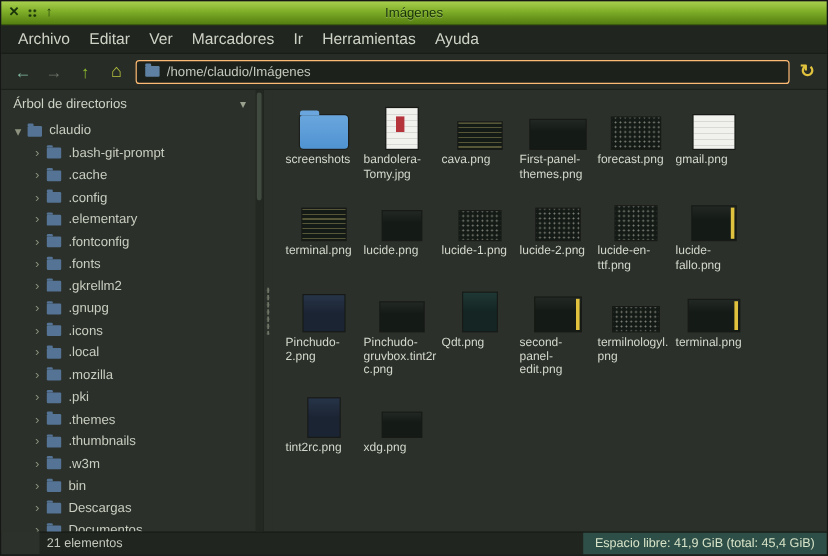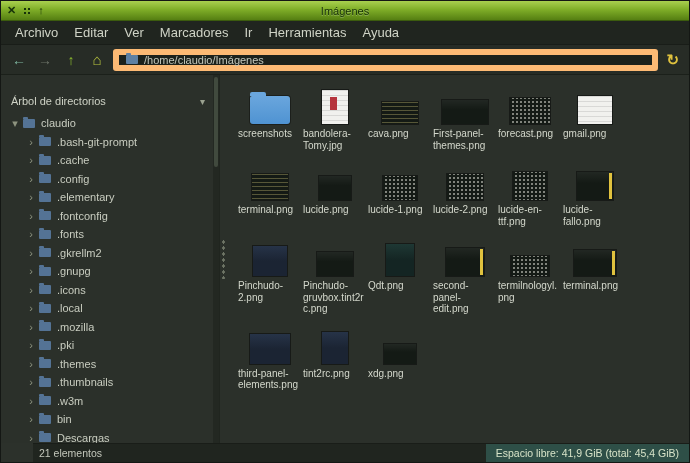--- a/index.html
+++ b/index.html
@@ -19,28 +19,28 @@
   .menubar{height:24px;flex:none;display:flex;align-items:center;background:var(--panel_bg);padding-left:6px;border-bottom:1px solid #191d18;}
   .menu-item{color:#cfd3c6;font-size:13px;padding:3px 8px;cursor:default;}
 
   
   .toolbar{height:30px;flex:none;display:flex;align-items:center;gap:6px;background:var(--toolbar_bg);padding:0 8px;border-bottom:1px solid #1b201a;}
   .nav-btn{width:20px;text-align:center;font-size:14px;font-weight:bold;line-height:1;cursor:default;}
   .nav-btn.back{color:#7fb6a0;}
   .nav-btn.fwd{color:#6b7267;}
   .nav-btn.up{color:#8cbb2e;}
   .nav-btn.home{color:#b7c33e;font-size:15px;}
-  .path-entry{flex:1;height:20px;display:flex;align-items:center;gap:6px;background:#1c211b;border:6px solid #fdba74;border-radius:3px;padding:5px 7px;}
+  .path-entry{flex:1;height:20px;display:flex;align-items:center;gap:6px;background:#1c211b;border:1px solid #fdba74;border-radius:3px;padding:5px 7px;}
   .path-text{color:#c3c7bb;font-size:11px;white-space:nowrap;overflow:hidden;}
   .refresh{color:var(--thumb_yellow);font-size:15px;font-weight:bold;line-height:1;padding:0 2px;}
 
   
   .content{flex:1;display:flex;min-height:0;background:var(--content_bg);}
   .sidebar{width:212px;flex:none;display:flex;flex-direction:column;min-height:0;background:var(--content_bg);}
-  .sidebar-header{height:24px;flex:none;display:flex;align-items:center;justify-content:space-between;padding:0 8px 0 10px;color:#cfd3c6;font-size:11px;margin-top:14px;}
+  .sidebar-header{height:24px;flex:none;display:flex;align-items:center;justify-content:space-between;padding:0 8px 0 10px;color:#cfd3c6;font-size:11px;}
   .dd-arrow{color:#9aa18f;font-size:10px;}
   .tree{flex:1;overflow:hidden;padding-top:1px;}
   .tree-row{display:flex;align-items:center;height:18.5px;color:#c9cdc0;font-size:11px;white-space:nowrap;cursor:default;}
   .tree-row.depth0{padding-left:8px;}
   .tree-row.depth1{padding-left:24px;}
   .expander{width:12px;flex:none;color:#8d937f;font-size:11px;text-align:center;}
   .folder-icon-sm{width:12px;height:9px;background:#547395;border-radius:1px;position:relative;margin:0 6px 0 2px;flex:none;}
   .folder-icon-sm::before{content:'';position:absolute;top:-2px;left:0;width:5px;height:2px;background:#547395;border-radius:1px 1px 0 0;}
   .path-folder{background:#5d80a3;margin:0;}
   .path-folder::before{background:#5d80a3;}
@@ -324,26 +324,20 @@
             <div class="file-label">termilnologyl.png</div>
           </div>
           <div class="file-item">
             <div class="thumbwrap">
               <div class="thumb dark acc-bar" style="width: 42px; height: 26px;"></div>
             </div>
             <div class="file-label">terminal.png</div>
           </div>
           <div class="file-item">
             <div class="thumbwrap">
-              <div class="thumb blue" style="width: 40px; height: 30px;"></div>
-            </div>
-            <div class="file-label">third-panel-elements.png</div>
-          </div>
-          <div class="file-item">
-            <div class="thumbwrap">
               <div class="thumb blue" style="width: 26px; height: 32px;"></div>
             </div>
             <div class="file-label">tint2rc.png</div>
           </div>
           <div class="file-item">
             <div class="thumbwrap">
               <div class="thumb dark" style="width: 32px; height: 20px;"></div>
             </div>
             <div class="file-label">xdg.png</div>
           </div>

